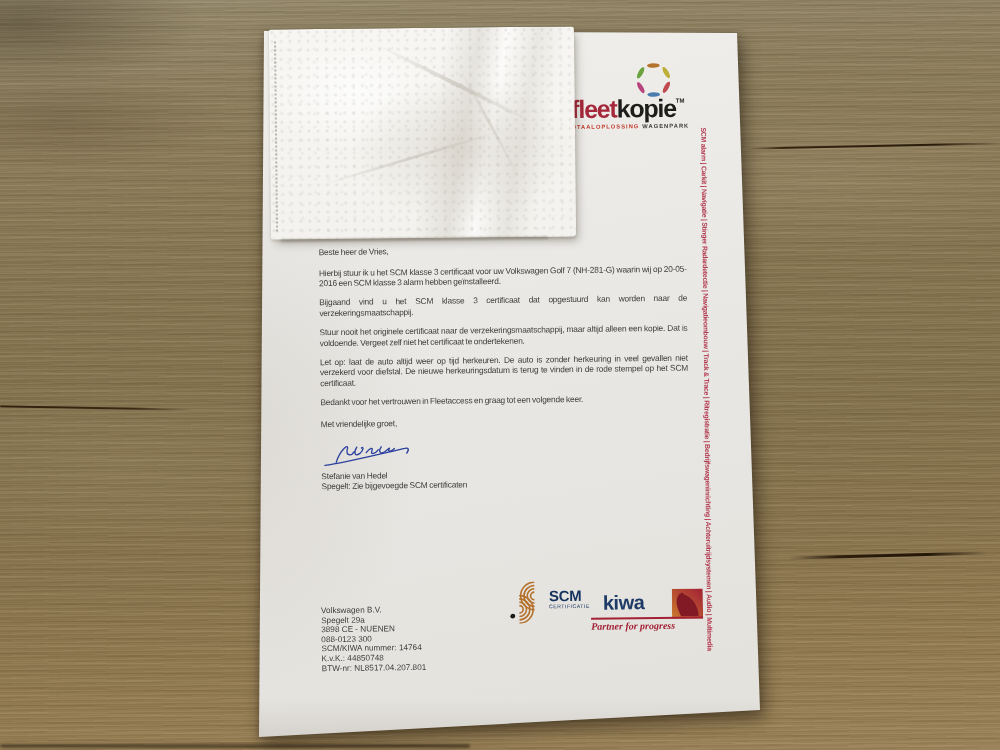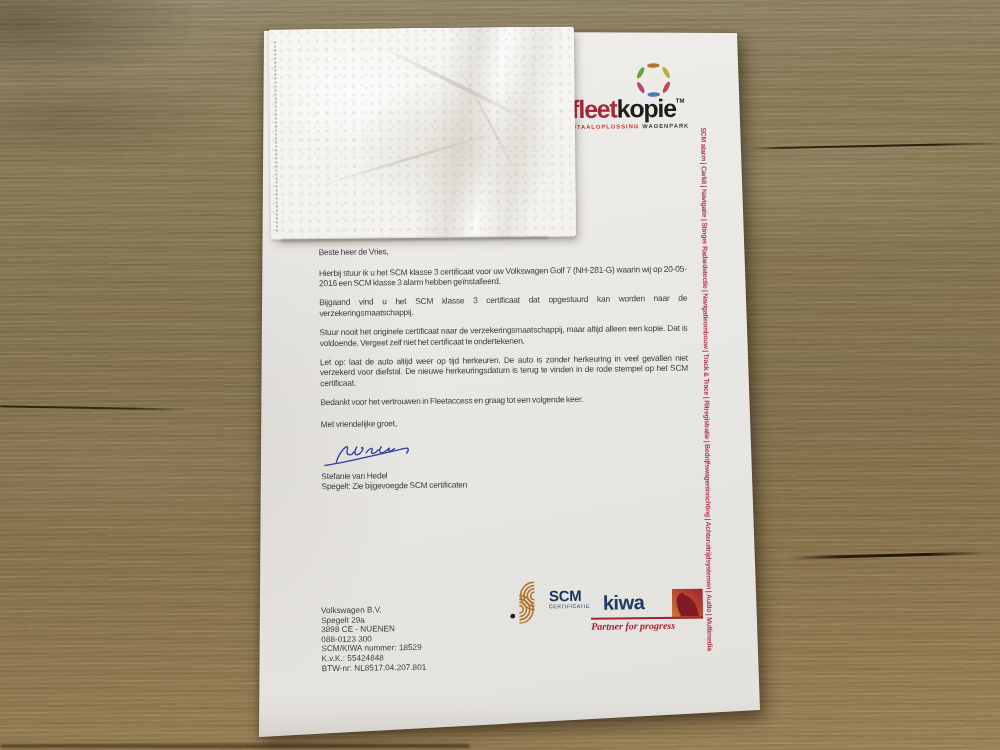--- a/index.html
+++ b/index.html
@@ -137,22 +137,22 @@
 
           <div>Stefanie van Hedel</div>
           <p class="attachments"><span class="b">Spegelt:</span><span> Zie bijgevoegde SCM certificaten</span></p>
         </div>
 
         <div class="address">
           <div>Volkswagen B.V.</div>
           <div>Spegelt 29a</div>
           <div>3898 CE - NUENEN</div>
           <div>088-0123 300</div>
-          <div>SCM/KIWA nummer: 18529</div>
-          <div>K.v.K.: 55424848</div>
+          <div>SCM/KIWA nummer: 14764</div>
+          <div>K.v.K.: 44850748</div>
           <div>BTW-nr: NL8517.04.207.801</div>
         </div>
 
         <div class="scm-logo">
           <svg class="scm-waves" viewBox="0 0 40 44" width="38" height="42">
             <g fill="none" stroke-width="1.7" stroke="#b5722d">
               <path d="M28,11 A4,4 0 0 0 28,19"></path>
               <path d="M28,7.5 A7.5,7.5 0 0 0 28,22.5"></path>
               <path d="M28,4 A11,11 0 0 0 28,26"></path>
               <path d="M28,0.5 A14.5,14.5 0 0 0 28,29.5"></path>

